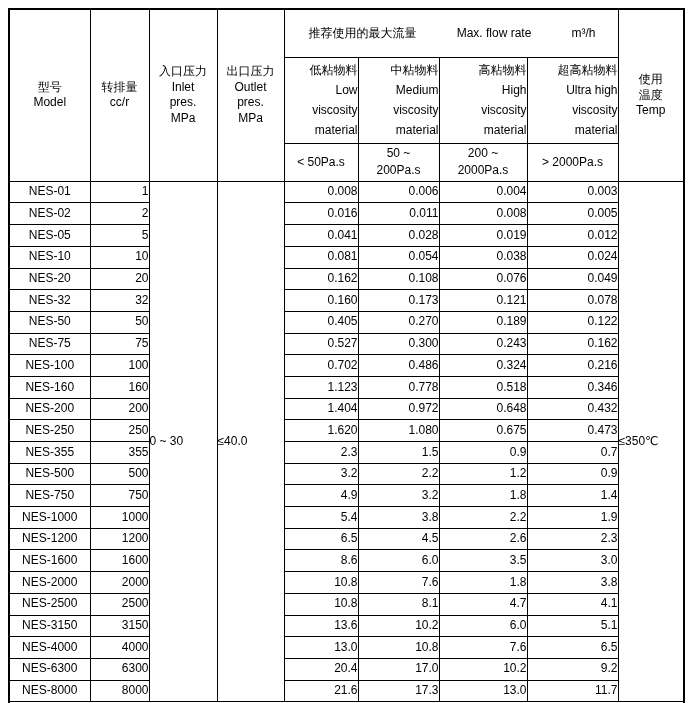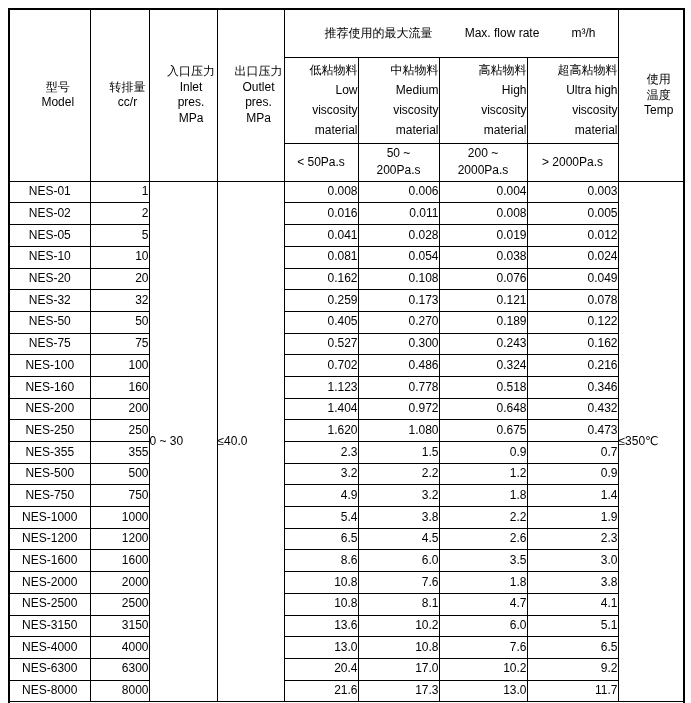--- a/index.html
+++ b/index.html
@@ -27,21 +27,21 @@
     border: 1px solid #000;
     padding: 0;
     font-weight: normal;
     font-size: 12px;
     vertical-align: middle;
     overflow: hidden;
     white-space: pre-line;
     line-height: 1.3;
   }
   
-  tr.hdr-a th { height: 16px; text-align: center; padding-left: 16px; }
+  tr.hdr-a th { height: 16px; text-align: center; }
   tr.hdr-b th { height: 85px; text-align: right; line-height: 20px; }
   tr.hdr-c th { height: 37px; text-align: center; line-height: 17px; }
   th.tall-hdr { text-align: center; line-height: 21px; }
   .flow-title {
     display: flex;
     justify-content: space-between;
     align-items: center;
     padding: 0 22px 0 24px;
     white-space: nowrap;
   }
@@ -170,21 +170,21 @@
     <td class="model-cell">NES-20</td>
     <td class="num">20</td>
     <td class="num">0.162</td>
     <td class="num">0.108</td>
     <td class="num">0.076</td>
     <td class="num">0.049</td>
   </tr>
         <tr>
     <td class="model-cell">NES-32</td>
     <td class="num">32</td>
-    <td class="num">0.259</td>
+    <td class="num">0.160</td>
     <td class="num">0.173</td>
     <td class="num">0.121</td>
     <td class="num">0.078</td>
   </tr>
         <tr>
     <td class="model-cell">NES-50</td>
     <td class="num">50</td>
     <td class="num">0.405</td>
     <td class="num">0.270</td>
     <td class="num">0.189</td>

